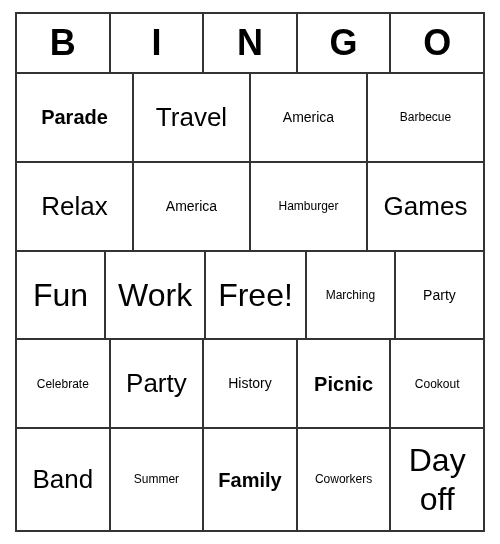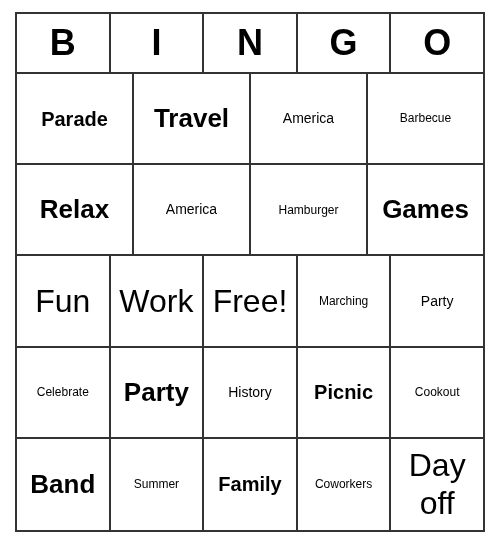--- a/index.html
+++ b/index.html
@@ -58,36 +58,36 @@
     }
 
     .bingo-cell {
       flex: 1;
       display: flex;
       justify-content: center;
       align-items: center;
       text-align: center;
       border-right: 2px solid #333;
       border-bottom: 2px solid #333;
-      padding: 5px;
+      padding: 12px;
       font-size: 14px;
       line-height: 1.2;
     }
 
     .bingo-cell:last-child {
       border-right: none;
     }
 
     .bingo-row:last-child .bingo-cell {
       border-bottom: none;
     }
 
     .bingo-cell.large {
       font-size: 26px;
-      font-weight: bold;
+      font-weight: normal;
     }
 
     .bingo-cell.medium {
       font-size: 20px;
       font-weight: bold;
     }
 
     .bingo-cell.xlarge {
       font-size: 32px;
       font-weight: normal;

